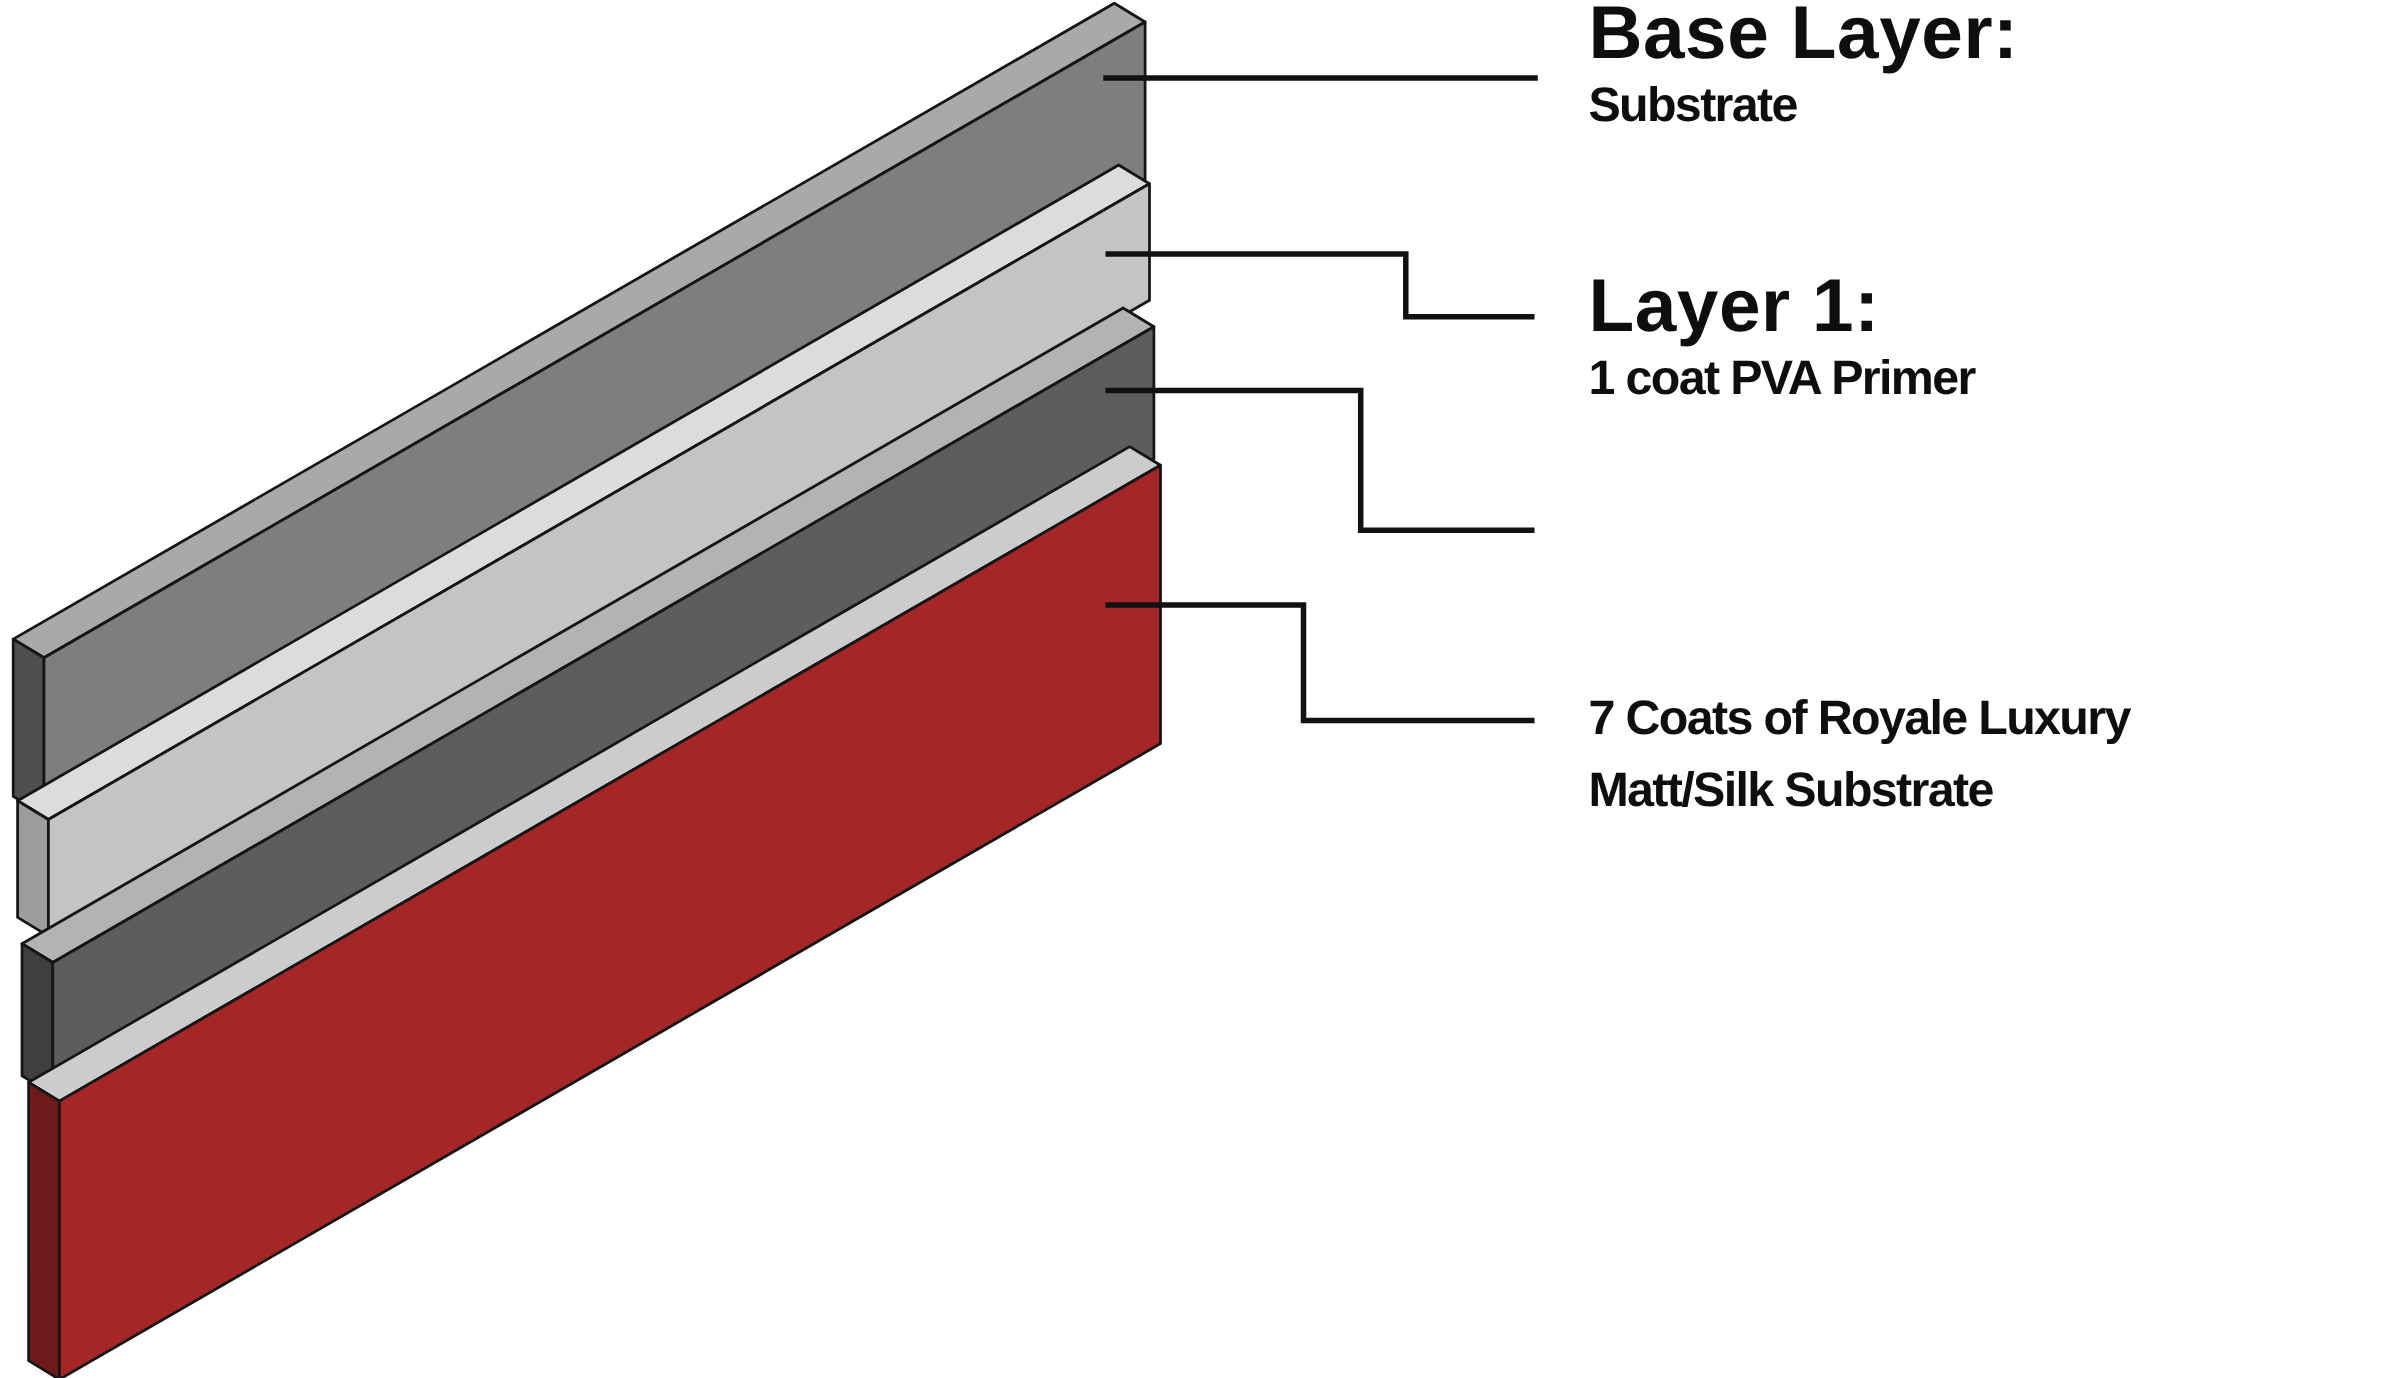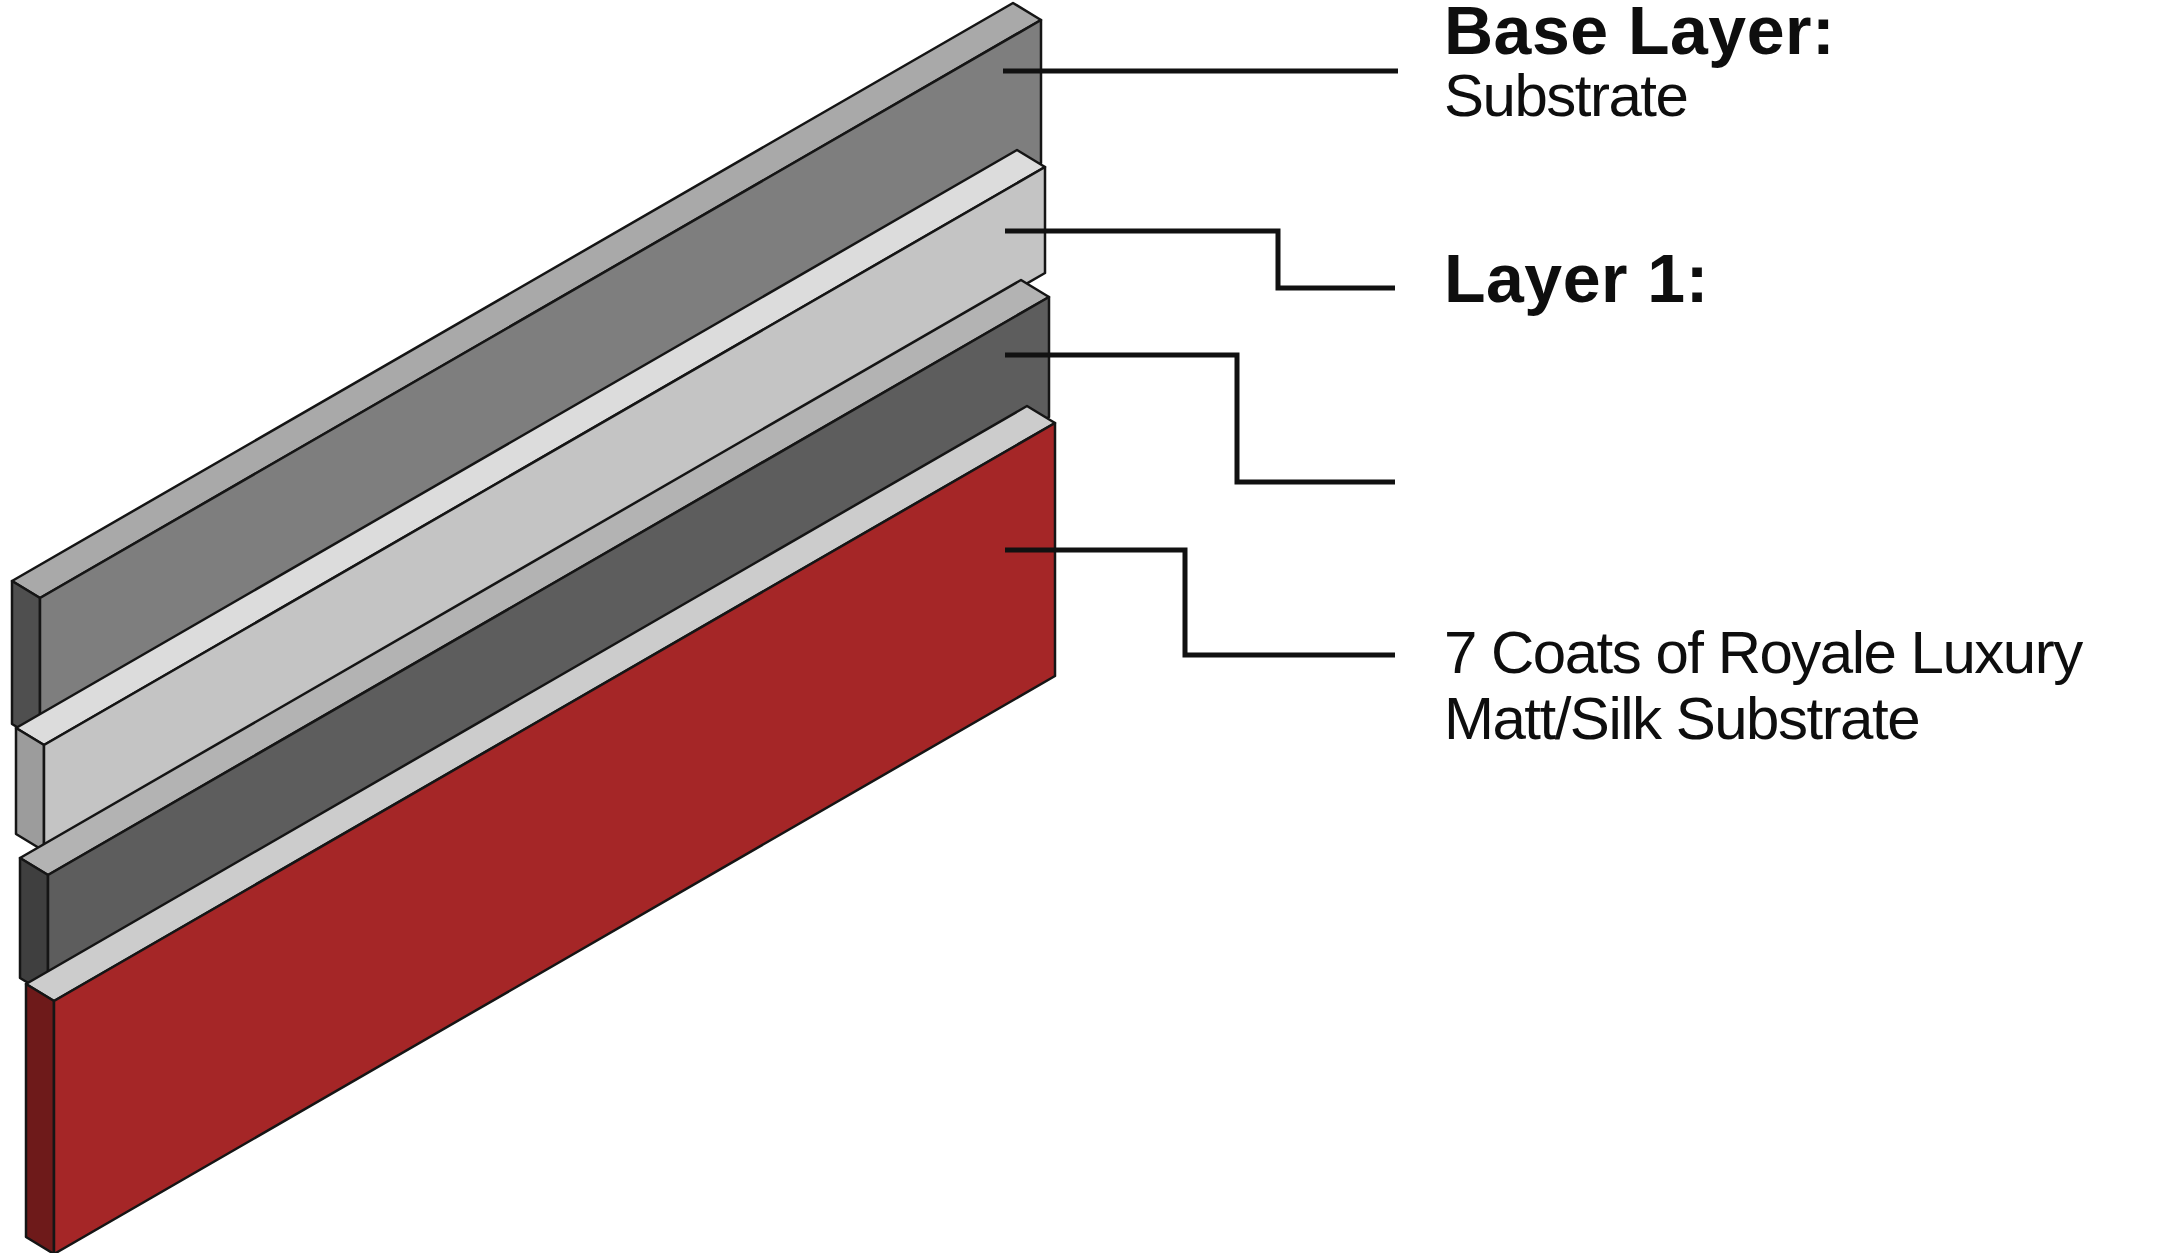--- a/index.html
+++ b/index.html
@@ -23,22 +23,22 @@
     color: #0e0e0e;
     white-space: nowrap;
   }
   .label-title {
     font-size: 68px;
     font-weight: 700;
     line-height: 66px;
     letter-spacing: 0.5px;
   }
   .label-line {
-    font-size: 60px;
-    font-weight: 400;
+    font-size: 44px;
+    font-weight: 700;
     line-height: 66px;
     letter-spacing: -1.5px;
   }
   .label-line:empty { display: none; }
 </style>
 </head>
 <body>
 
 <div class="stage">
 
@@ -70,20 +70,21 @@
     </svg>
 
   <div class="label-block" style="top: -3px;">
     <div class="label-title">Base Layer:</div>
     <div class="label-line">Substrate</div>
 
   </div>
 
   <div class="label-block" style="top: 245px;">
     <div class="label-title">Layer 1:</div>
+    <div class="label-line">1 coat PVA Primer</div>
 
   </div>
 
   <div class="label-block" style="top: 434px;">
 
   </div>
 
   <div class="label-block" style="top: 620px;">
     <div class="label-line">7 Coats of Royale Luxury</div>
     <div class="label-line">Matt/Silk Substrate</div>

